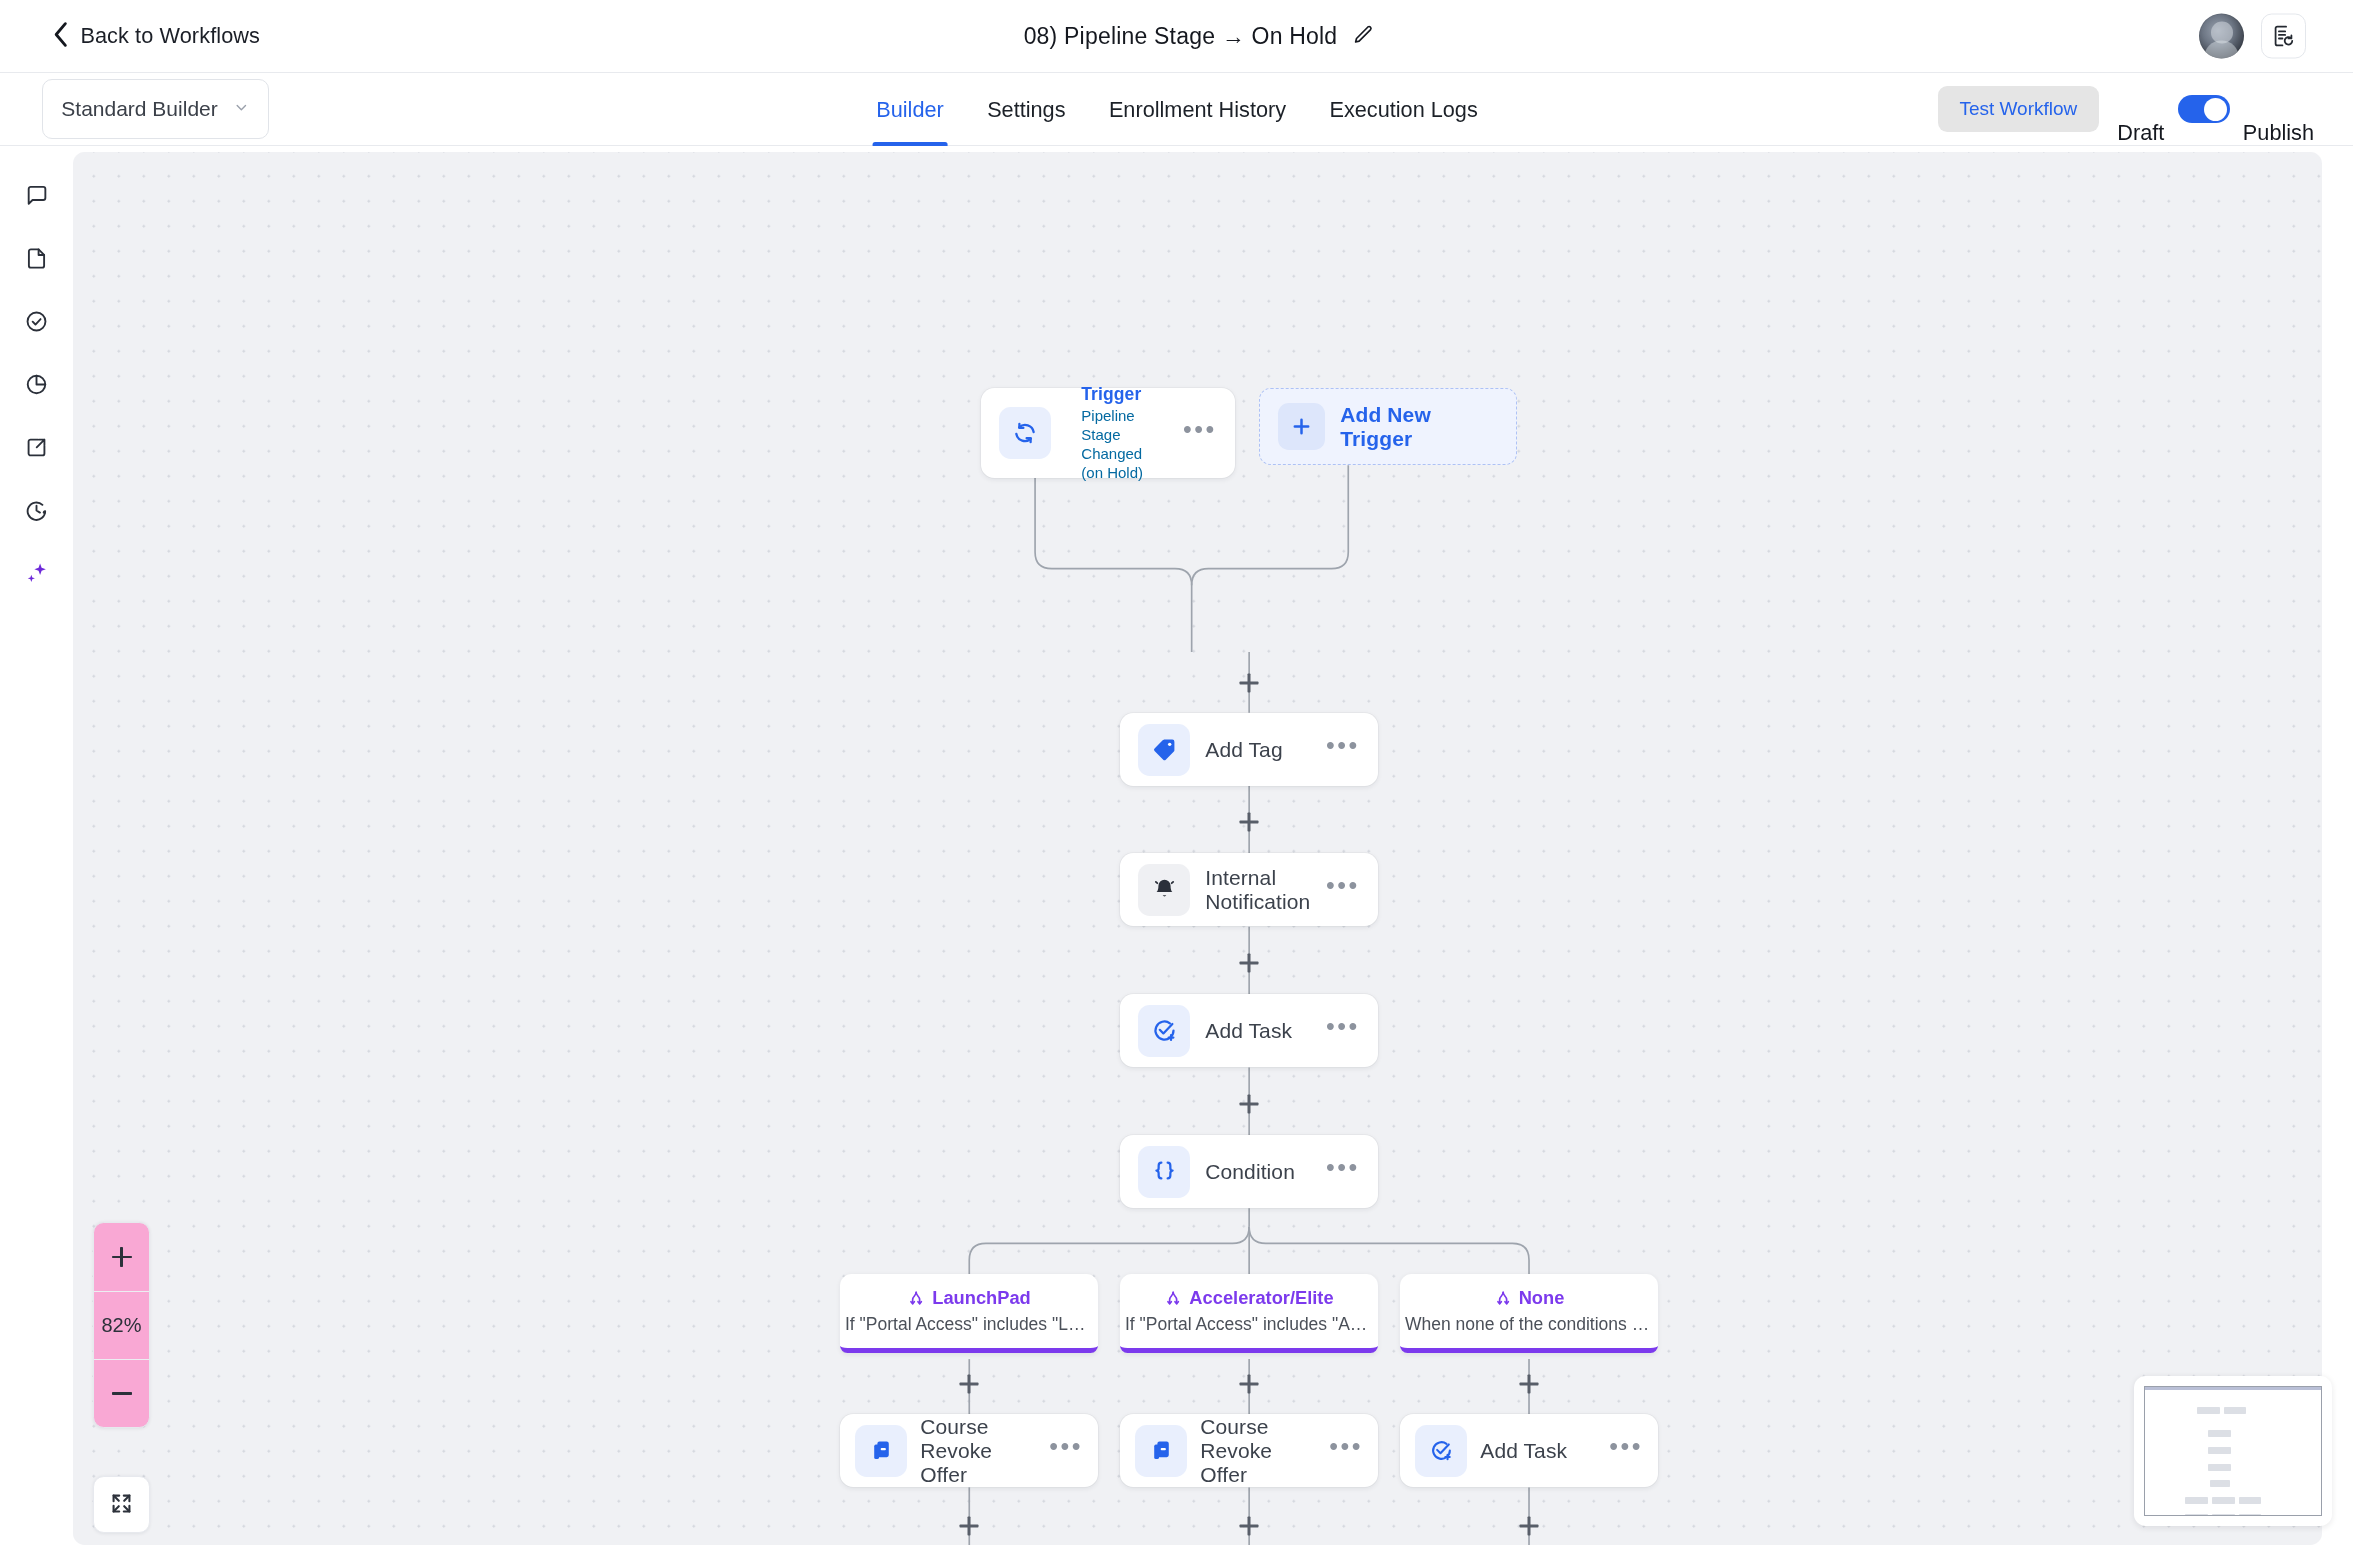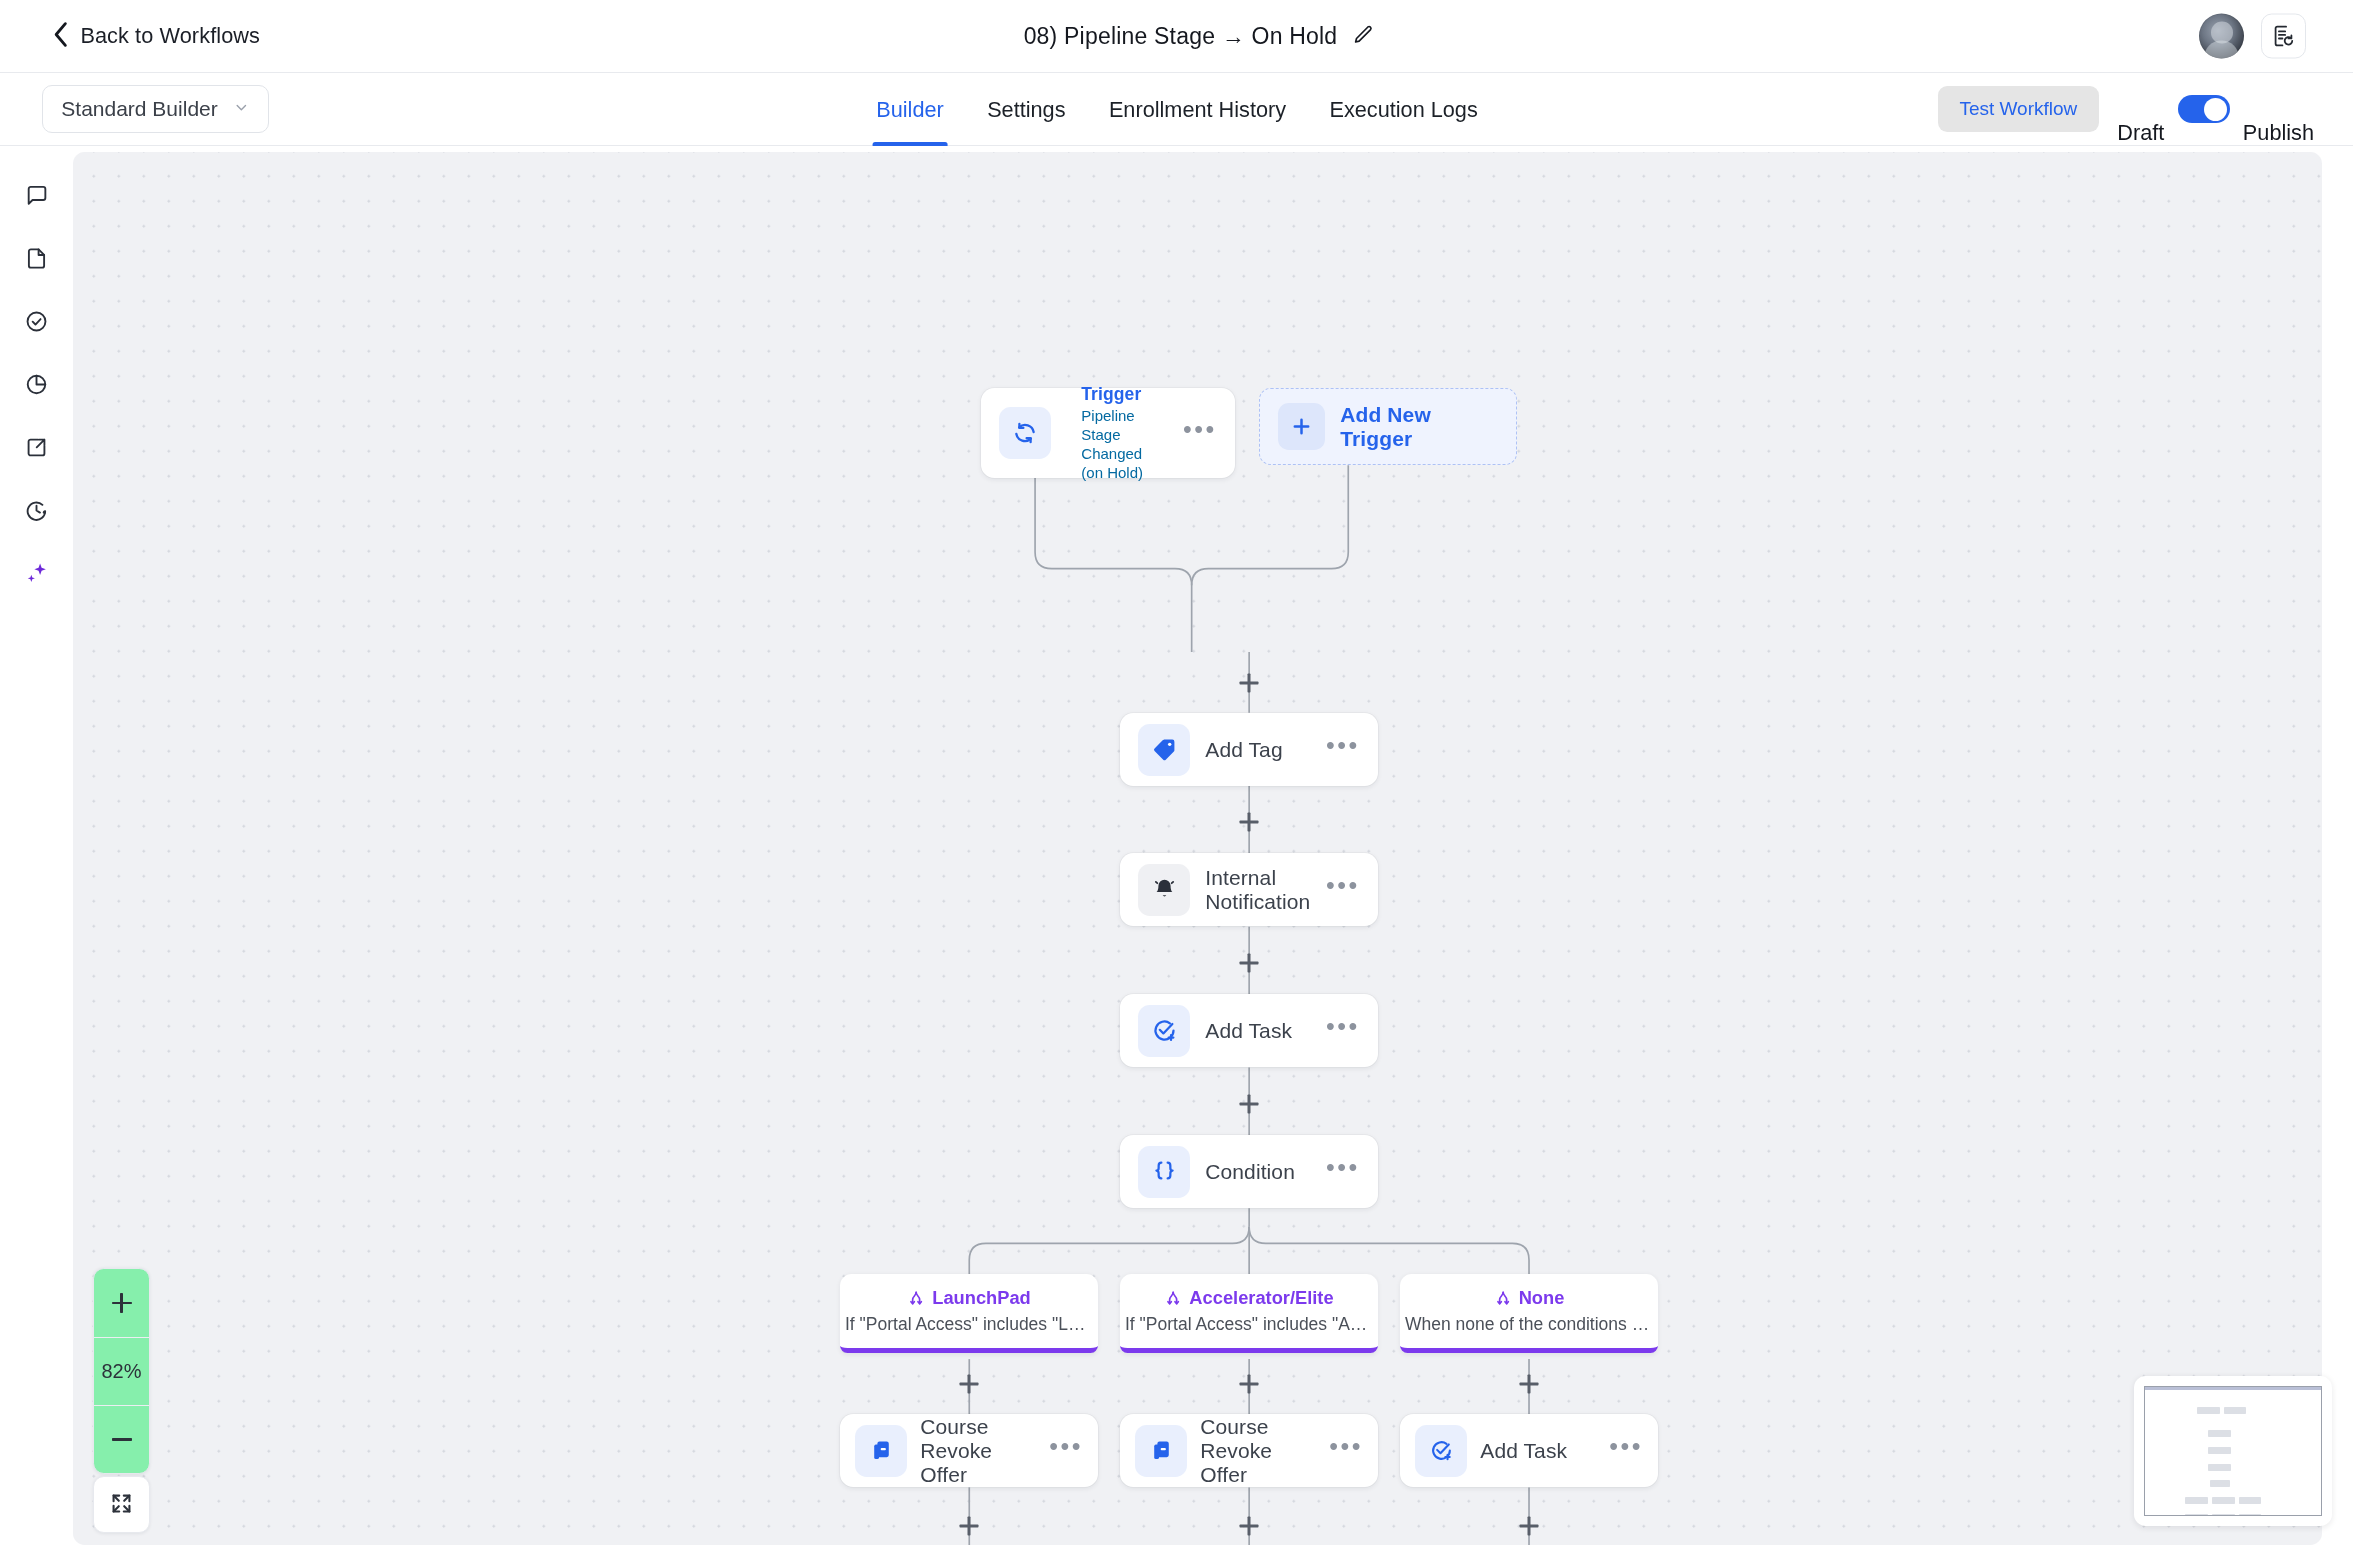--- a/index.html
+++ b/index.html
@@ -57,21 +57,21 @@
     display: flex; align-items: center; justify-content: center; cursor: pointer;
   }
 
   
   .subbar {
     position: absolute; left: 0; top: 73px; width: 2354px; height: 73px;
     background: #fff; border-bottom: 0.8px solid #e8eaee;
   }
   .builder-select {
     position: absolute; left: 42px; top: 50%; transform: translateY(-50%);
-    width: 227px; height: 48px; border: 0.8px solid #e1e4e9; border-radius: 10px;
+    width: 227px; height: 60px; border: 0.8px solid #e1e4e9; border-radius: 10px;
     background: #fff; display: flex; align-items: center; padding: 0 18.3px;
     cursor: pointer;
   }
   .builder-select span { font-size: 21px; color: #3b4049; }
   .builder-select .chev { margin-left: auto; }
 
   .tabs {
     position: absolute; left: 50%; transform: translateX(-50%); top: 0;
     height: 73px; display: flex; align-items: center; gap: 0;
   }
@@ -207,22 +207,22 @@
     transform: translate(-50%, -50%);
   }
   .plus-handle::before, .plus-handle::after {
     content: ""; position: absolute; background: #585e69; border-radius: 0.8px;
   }
   .plus-handle::before { width: 18.3px; height: 2.2px; }
   .plus-handle::after  { width: 2.2px; height: 18.3px; }
 
   
   .zoom-stack {
-    position: absolute; left: 93px; top: 1268px; width: 57px;
-    background: #86efac; border-radius: 10.8px; border: 0.8px solid #e7e9ee;
+    position: absolute; left: 93px; top: 1222px; width: 57px;
+    background: #f9a8d4; border-radius: 10.8px; border: 0.8px solid #e7e9ee;
     box-shadow: 0 0.8px 3.3px rgba(20,26,38,.07); overflow: hidden;
   }
   .zoom-cell {
     height: 68px; display: flex; align-items: center; justify-content: center;
     font-size: 20px; color: #2c313a; cursor: pointer;
   }
   .zoom-cell + .zoom-cell { border-top: 0.8px solid #eceef2; }
   .zoom-plus::before, .zoom-plus::after,
   .zoom-minus::before { content:""; position:absolute; background:#2c313a; border-radius:0.8px; }
   .zoom-plus { position: relative; }

